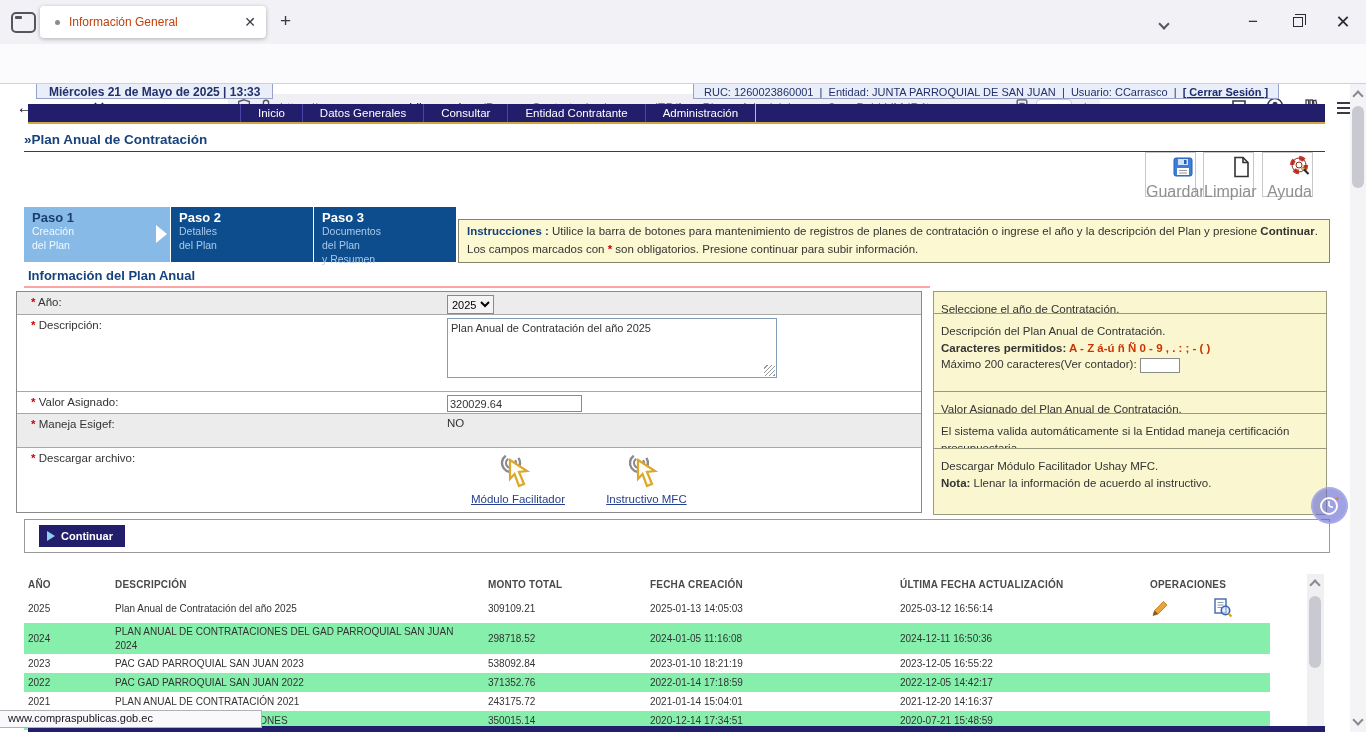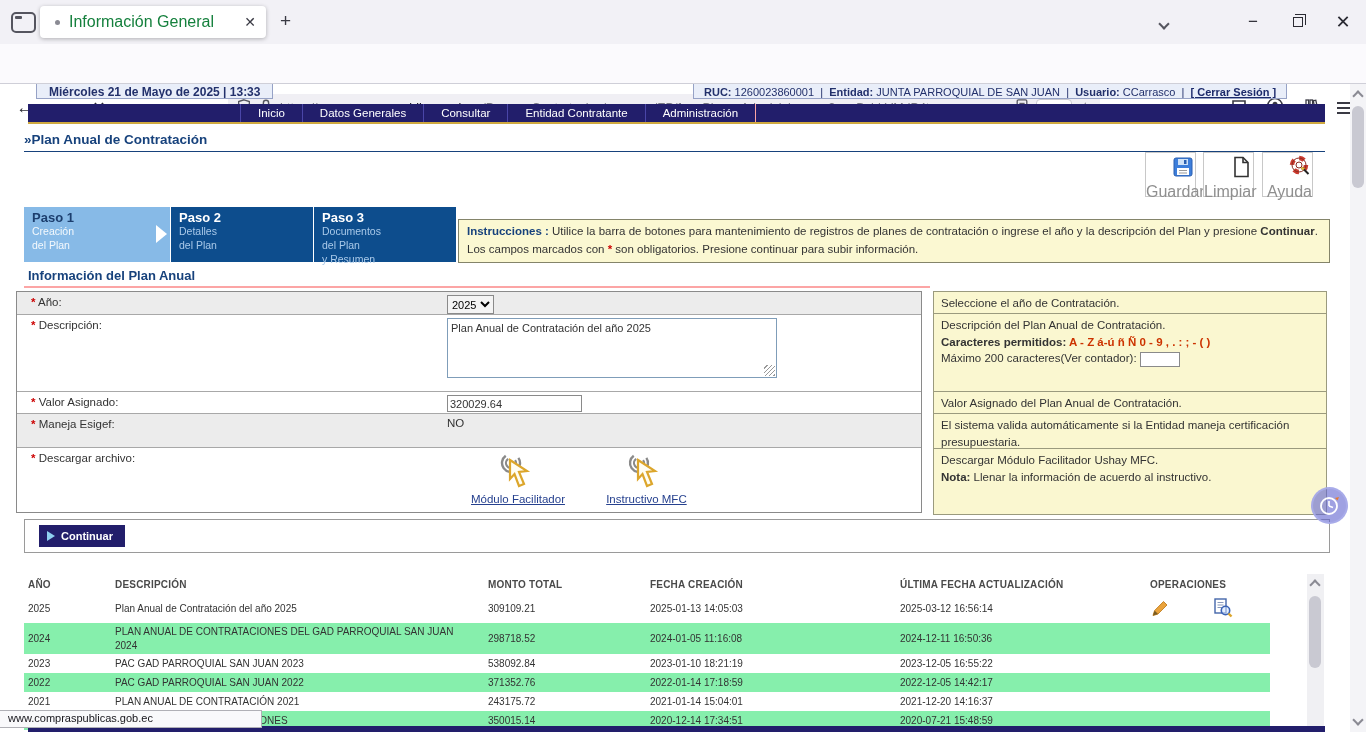--- a/index.html
+++ b/index.html
@@ -6,21 +6,21 @@
   html,body{width:1366px;height:732px;overflow:hidden;background:#fff;
     font-family:"Liberation Sans","DejaVu Sans",sans-serif;position:relative}
 
   
   .tabbar{position:absolute;left:0;top:0;width:1366px;height:44px;background:#f2f1f6}
   .ffview{position:absolute;left:11px;top:12px;width:25px;height:21px;border:2px solid #55555f;border-radius:5px}
   .ffview:before{content:"";position:absolute;left:2px;top:2px;width:7px;height:3px;background:#55555f;border-radius:1px}
   .tab{position:absolute;left:40px;top:6px;width:226px;height:32px;background:#fff;border-radius:4px;
     box-shadow:0 1px 4px rgba(0,0,0,.28);display:flex;align-items:center;padding:0 10px;gap:9px}
   .tab .dot{width:5px;height:5px;border-radius:50%;background:#8a8a93;flex:0 0 auto;margin-left:5px}
-  .tab-title{font-size:16px;color:#15803d;flex:1;white-space:nowrap;overflow:hidden}
+  .tab-title{font-size:12px;color:#c2410c;flex:1;white-space:nowrap;overflow:hidden}
   .tab-close{color:#3a3a44;font-size:14px;line-height:1}
   .newtab{position:absolute;left:280px;top:10px;font-size:19px;color:#3a3a44}
   .chev{display:inline-block;width:8px;height:8px;border-right:2px solid #55555f;border-bottom:2px solid #55555f;transform:rotate(45deg)}
   .tabs-chevron{position:absolute;left:1160px;top:14px}
   .wbtn{position:absolute;top:8px;width:30px;height:28px;text-align:center;font-size:17px;color:#2b2b33;line-height:28px}
   .w-min{left:1238px}.w-close{left:1328px;font-size:18px}
   .w-restore{left:1283px}
   .restore-glyph{display:inline-block;position:relative;width:10px;height:10px;border:1.6px solid #2b2b33;margin-top:9px;background:#f2f1f6}
   .restore-glyph:before{content:"";position:absolute;left:1px;top:-4px;width:10px;height:10px;border:1.6px solid #2b2b33;border-left:none;border-bottom:none}
   .toolbar{position:absolute;left:0;top:44px;width:1366px;height:40px;background:#fbfafd;border-bottom:1px solid #cfcfd8}
@@ -34,21 +34,21 @@
   .star{font-size:15px;color:#55555f}
   .ricon{position:absolute;top:53px}
   .hamburger{position:absolute;left:1337px;top:55px;width:16px}
   .hamburger i{display:block;height:2px;background:#3a3a44;margin:3px 0}
 
   
   .datebox{position:absolute;left:36px;top:84px;height:15px;overflow:hidden;background:#e9eef9;
     border:1px solid #96a2c6;border-top:none;padding:0 12px;font-size:12px;font-weight:bold;color:#22306b;line-height:17px}
   .rucbox{position:absolute;left:693px;top:84px;height:15px;overflow:hidden;background:#e9eef9;
     border:1px solid #96a2c6;border-top:none;padding:0 10px;font-size:11px;color:#22306b;line-height:16px;white-space:nowrap}
-  .rucbox b{font-weight:bold}
+  .rucbox b{font-weight:normal}
   .logout{font-weight:bold;text-decoration:underline;color:#1c2a6b;cursor:pointer}
   .mainnav{position:absolute;left:28px;top:104px;width:1297px;height:20px;background:#221e6b;
     border-bottom:2px solid #cfa93f;display:flex;align-items:center;color:#fff;font-size:11.5px}
   .mainnav .spacer{width:212px}
   .mainnav .item{padding:0 17px;height:100%;display:flex;align-items:center;border-left:1px solid #4a46a8;cursor:pointer}
   .mainnav .item:last-child{border-right:1px solid #fca5a5}
   .pagetitle{position:absolute;left:24px;top:132px;width:1301px;font-size:13.5px;font-weight:bold;color:#17427c;
     padding-bottom:4px;border-bottom:1px solid #17427c}
 
   
@@ -89,21 +89,21 @@
   .yearselect{font-size:11px;height:19px;border:1px solid #8a8a8a;background:#f4f4f4}
   .descwrap{position:relative;display:inline-block}
   .desc-ta{width:330px;height:60px;border:1px solid #7f9db9;font-family:"Liberation Sans",sans-serif;
     font-size:11px;padding:3px;resize:none;color:#333}
   .grip{position:absolute;right:2px;bottom:4px;width:11px;height:11px;
     background:repeating-linear-gradient(135deg,transparent 0 2px,#999 2px 3px)}
   .valinput{width:135px;height:17px;border:1px solid #8a8a8a;font-size:11px;padding:0 2px;color:#333}
   .dl{display:inline-block;text-align:center;margin-left:24px;vertical-align:top}
   .dl a{font-size:11.5px;color:#26418f;text-decoration:underline;cursor:pointer}
   .hints{position:absolute;left:933px;top:291px;width:394px}
-  .hint{background:#faf7d0;border:1px solid #9a9a7e;border-top:none;padding:3px 7px;font-size:11.5px;color:#333;line-height:1.45;overflow:hidden}
+  .hint{background:#faf7d0;border:1px solid #9a9a7e;border-top:none;padding:9px 7px;font-size:11.5px;color:#333;line-height:1.45;overflow:hidden}
   .hint:first-child{border-top:1px solid #9a9a7e}
   .h-ano{height:23px}.h-desc{height:78px}.h-valor{height:22px}.h-esigef{height:35px}.h-down{height:66px}
   .chars{color:#c30;font-weight:bold}
   .counter{width:40px;height:15px;border:1px solid #8a8a8a;vertical-align:middle}
 
   .continuebox{position:absolute;left:24px;top:519px;width:1306px;height:34px;border:1px solid #9a9a9a}
   .continuebtn{position:absolute;left:14px;top:5px;height:22px;background:#221e6b;color:#fff;font-size:11px;
     font-weight:bold;display:flex;align-items:center;gap:6px;padding:0 12px 0 8px;cursor:pointer}
   .carrow{width:0;height:0;border-top:5px solid transparent;border-bottom:5px solid transparent;border-left:8px solid #8fd0f0}
 

